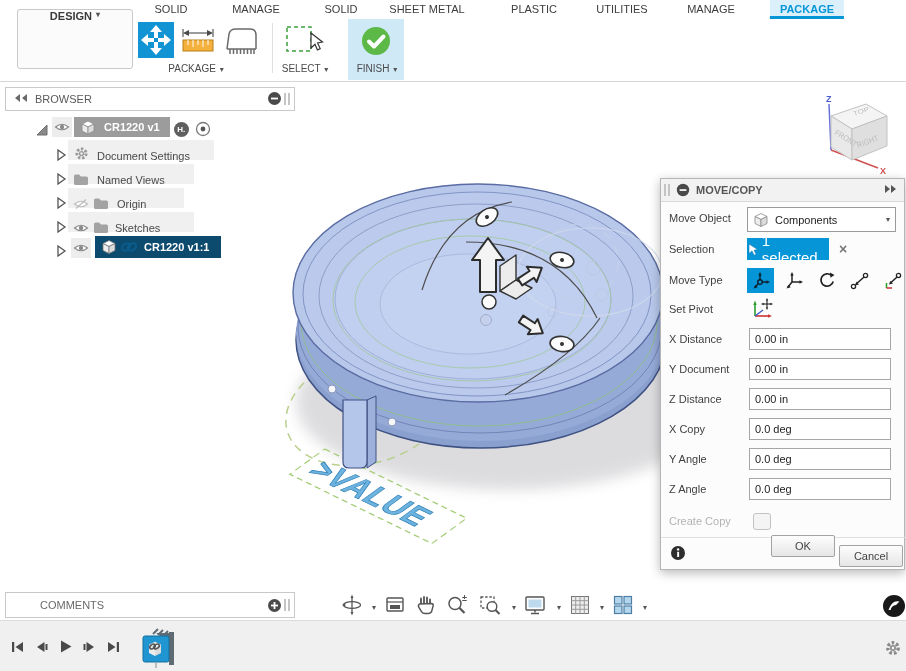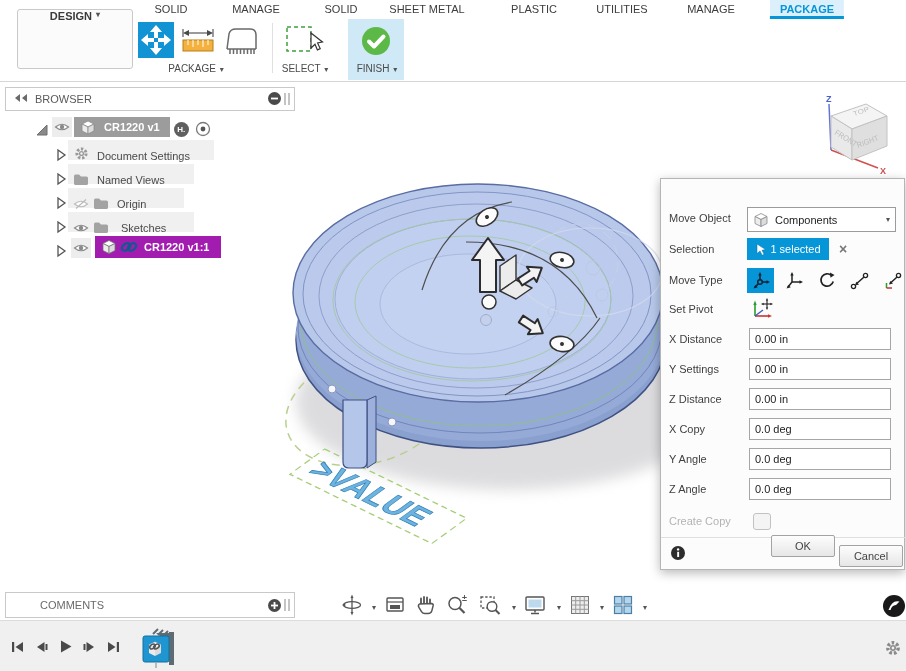--- a/index.html
+++ b/index.html
@@ -22,39 +22,39 @@
   .canvas{position:absolute;top:82px;left:0;width:906px;height:538px;background:#fff;}
   
   .panel-hdr{position:absolute;left:5px;width:290px;height:24px;background:#fff;border:1px solid #c9c9c9;
        box-sizing:border-box;display:flex;align-items:center;font-size:11px;color:#5a5a5a;}
   .grip{width:2px;height:12px;background:#c4c4c4;display:inline-block;margin-left:2px;}
   .trow{position:absolute;left:18px;height:23px;display:flex;align-items:flex-end;font-size:11px;color:#4a4a4a;}
   .trow .bg{position:absolute;top:1px;height:20px;background:#f0f0f0;z-index:0;}
   .trow>*{z-index:1;}
   .ticon{display:inline-flex;width:20px;justify-content:center;align-items:center;flex:none;}
   .rootlbl{background:#9c9c9c;color:#fff;font-weight:bold;height:20px;display:inline-flex;align-items:center;padding:0 10px 0 4px;}
-  .sellbl{background:#a21caf;color:#fff;font-weight:bold;height:22px;display:inline-flex;align-items:center;padding:0 12px 0 4px;}
+  .sellbl{background:#0c4a6e;color:#fff;font-weight:bold;height:22px;display:inline-flex;align-items:center;padding:0 12px 0 4px;}
   .hbadge{width:15px;height:15px;border-radius:50%;background:#5f5f5f;color:#fff;font-size:8px;font-weight:bold;
        display:inline-flex;align-items:center;justify-content:center;margin-left:4px;}
   
   .dialog{position:absolute;left:660px;top:178px;width:245px;height:392px;background:#fcfcfc;
        border:1px solid #b5b5b5;box-shadow:0 3px 10px rgba(0,0,0,.28);box-sizing:border-box;font-size:11px;color:#3f3f3f;}
   .dlg-hdr{position:absolute;top:0;left:0;right:0;height:22px;background:#f2f2f2;border-bottom:1px solid #d8d8d8;
        display:flex;align-items:center;}
   .dlg-row-label{position:absolute;left:8px;width:76px;}
   .dlg-input{position:absolute;left:88px;width:130px;height:20px;border:1px solid #a6a6a6;background:#fff;
        font-size:11px;color:#222;padding:0 5px;font-family:"Liberation Sans",sans-serif;}
   .mt-box{width:27px;height:25px;display:inline-flex;align-items:center;justify-content:center;margin-right:6px;}
   .mt-box.sel{background:#0696d7;}
   .btn{position:absolute;height:20px;width:62px;border:1px solid #a3a3a3;border-radius:2px;color:#444;
        background:linear-gradient(#fdfdfd,#e6e6e6);display:flex;align-items:center;justify-content:center;font-size:11px;}
   .ddown{position:absolute;left:86px;width:147px;height:23px;border:1px solid #9b9b9b;background:#fff;
        display:flex;align-items:center;font-size:11px;color:#222;}
   .selbtn{position:absolute;left:86px;width:82px;height:22px;background:#0696d7;color:#fff;display:flex;
-       align-items:center;justify-content:center;gap:4px;font-size:11px;}
+       align-items:center;justify-content:center;gap:4px;font-size:15px;}
   .ccopy{color:#b3b3b3;}
   .chkbox{position:absolute;left:92px;width:16px;height:15px;border:1px solid #c2c2c2;border-radius:3px;background:#f4f4f4;}
   
   .bottombar{position:absolute;top:620px;left:0;width:906px;height:51px;background:#f0f0f0;border-top:1px solid #dcdcdc;}
   .navbar{position:absolute;left:340px;top:593px;display:flex;align-items:center;gap:7px;}
   .caret{font-size:8px;color:#555;margin-left:1px;}
   .play{display:flex;align-items:center;gap:9px;position:absolute;left:10px;top:18px;}
   .comments{position:absolute;left:5px;top:592px;width:290px;height:26px;border:1px solid #c9c9c9;background:#fff;
        box-sizing:border-box;display:flex;align-items:center;font-size:11px;color:#6a6a6a;}
 </style>
@@ -368,21 +368,21 @@
       <svg width="16" height="12">
           <path d="M1.5 6 Q8 .5 14.5 6 Q8 11.5 1.5 6 Z" fill="#fff" stroke="#8a8a8a" stroke-width="1.2"></path>
           <circle cx="8" cy="6" r="2.2" fill="#8a8a8a"></circle>
         </svg>
       </span>
     <span class="ticon">
       <svg width="16" height="13">
           <path d="M1 3 Q1 1.5 2.5 1.5 H6 L8 3.5 H13.5 Q15 3.5 15 5 V10.5 Q15 12 13.5 12 H2.5 Q1 12 1 10.5 Z" fill="#a3a3a3"></path>
         </svg>
       </span>
-    <span style="margin-left:10px">Sketches</span>
+    <span style="margin-left:4px">Sketches</span>
   </div>
 
   <div class="trow" style="top:235px">
     <span class="ticon" style="margin-left:33px">
       <svg width="12" height="14">
           <polygon points="3,2 10,7 3,12" fill="#fff" stroke="#555" stroke-width="1.3"></polygon>
         </svg>
       </span>
     <span class="ticon" style="background:#ededed;height:20px">
       <svg width="16" height="12">
@@ -404,20 +404,36 @@
           <ellipse cx="7" cy="7" rx="4.6" ry="3.1" transform="rotate(-35 7 7)"></ellipse>
           <ellipse cx="13" cy="7" rx="4.6" ry="3.1" transform="rotate(-35 13 7)"></ellipse>
             </g>
           </svg>
         </span>
       <span style="margin-left:5px">CR1220 v1:1</span>
     </span>
   </div>
 
   <div class="dialog">
+    <div class="dlg-hdr">
+      <span class="grip" style="height:12px;margin-left:3px"></span>
+      <span class="grip" style="height:12px"></span>
+      <span style="margin:0 6px 0 6px;display:inline-flex">
+        <svg width="14" height="14">
+            <circle cx="7" cy="7" r="6.2" fill="#4a4a4a"></circle>
+            <rect x="3.6" y="6.2" width="6.8" height="1.7" fill="#fff"></rect>
+          </svg>
+        </span>
+      <span style="font-weight:bold;color:#555">MOVE/COPY</span>
+      <span style="margin-left:auto;margin-right:6px">
+        <svg width="14" height="10">
+            <polygon points="1,1 6,5 1,9" fill="#555"></polygon>
+            <polygon points="7,1 12,5 7,9" fill="#555"></polygon>
+          </svg></span>
+    </div>
 
     <span class="dlg-row-label" style="top:33px">Move Object</span>
     <div class="ddown" style="top:28px">
       <span class="ticon" style="margin-left:3px">
         <svg width="16" height="16">
             <polygon points="2,4.5 8,1.5 14,4.5 8,7.5" fill="#fff" stroke="#888" stroke-width=".8"></polygon>
           <polygon points="2,4.5 8,7.5 8,14.5 2,11.5" fill="#ededed" stroke="#888" stroke-width=".8"></polygon>
           <polygon points="8,7.5 14,4.5 14,11.5 8,14.5" fill="#dcdcdc" stroke="#888" stroke-width=".8"></polygon>
           </svg>
         </span>
@@ -505,21 +521,21 @@
         <g fill="#222">
             <polygon points="18,1 16.8,3.6 19.2,3.6"></polygon>
             <polygon points="18,13 16.8,10.4 19.2,10.4"></polygon>
             <polygon points="12,7 14.6,5.8 14.6,8.2"></polygon>
             <polygon points="24,7 21.4,5.8 21.4,8.2"></polygon>
           </g>
         </svg></span>
 
     <span class="dlg-row-label" style="top:154px">X Distance</span>
     <input class="dlg-input" style="top: 149px;" value="0.00 in">
-    <span class="dlg-row-label" style="top:184px">Y Settings</span>
+    <span class="dlg-row-label" style="top:184px">Y Document</span>
     <input class="dlg-input" style="top: 179px;" value="0.00 in">
     <span class="dlg-row-label" style="top:214px">Z Distance</span>
     <input class="dlg-input" style="top: 209px;" value="0.00 in">
     <span class="dlg-row-label" style="top:244px">X Copy</span>
     <input class="dlg-input" style="top: 239px;" value="0.0 deg">
     <span class="dlg-row-label" style="top:274px">Y Angle</span>
     <input class="dlg-input" style="top: 269px;" value="0.0 deg">
     <span class="dlg-row-label" style="top:304px">Z Angle</span>
     <input class="dlg-input" style="top: 299px;" value="0.0 deg">
 

